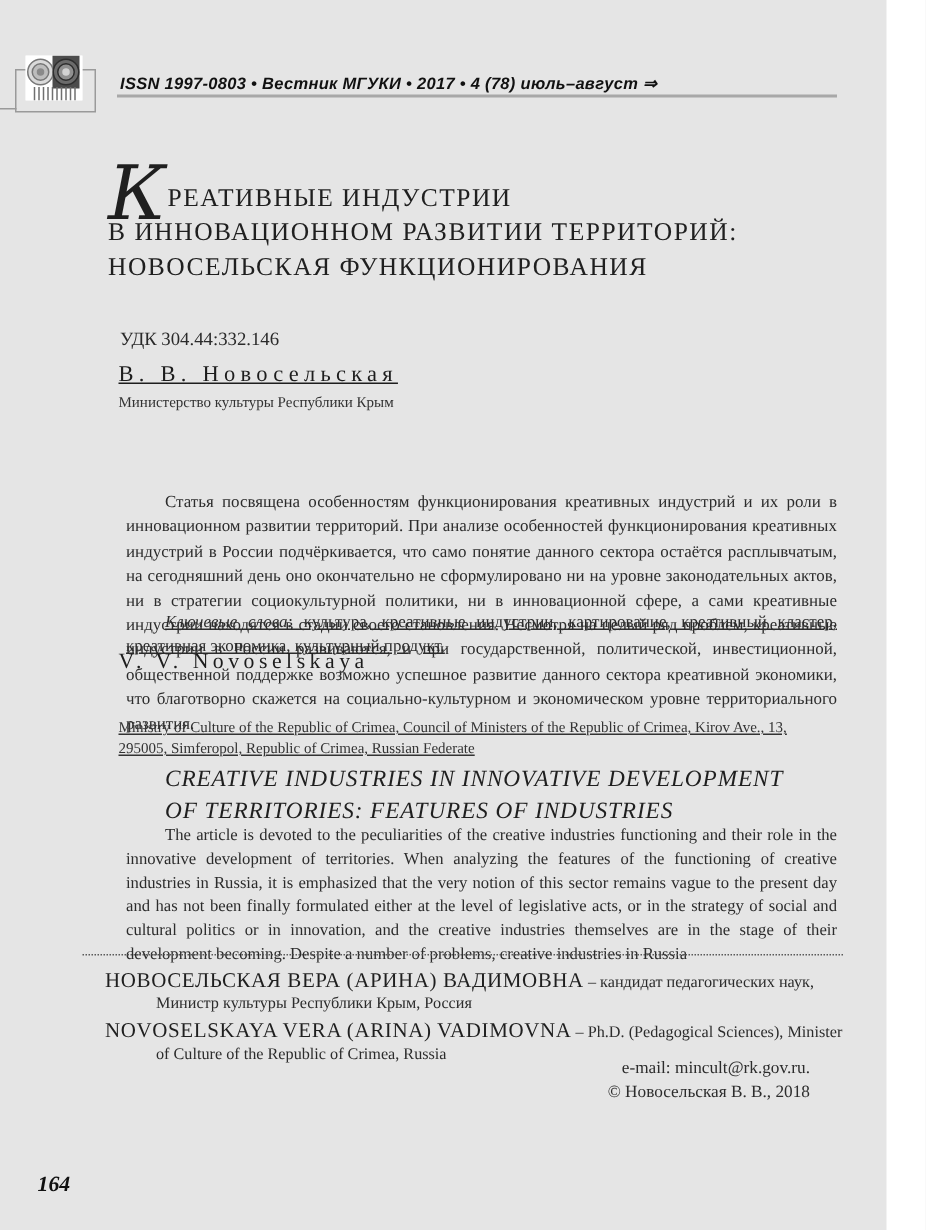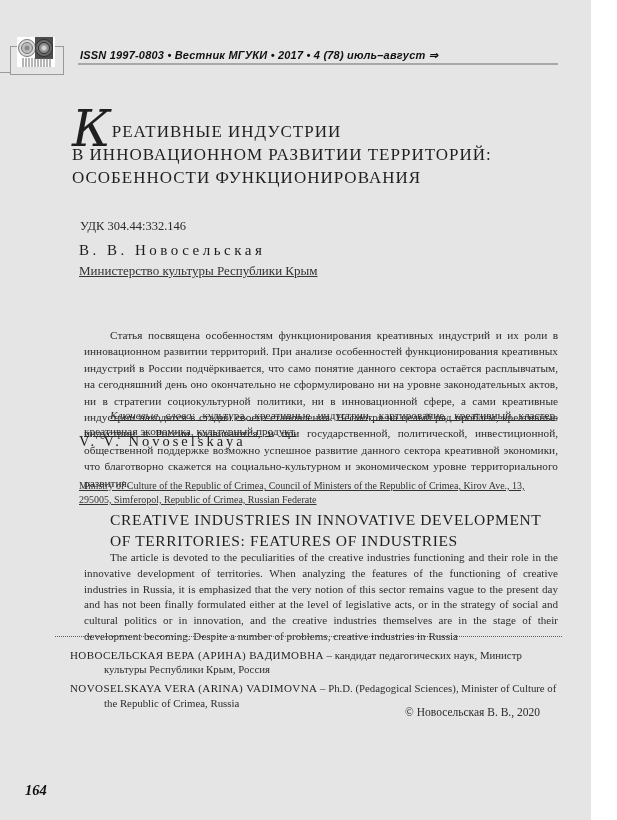--- a/index.html
+++ b/index.html
@@ -45,59 +45,60 @@
     font-style:italic;
     font-size:50px;line-height:23px;
     letter-spacing:0;
     vertical-align:-9px;
     margin-right:1px;
   }
   
   .udc{position:absolute;left:80px;top:219px;font-size:12.5px;color:#2a2a2a;}
   .author-ru{
     position:absolute;left:79px;top:242px;
-    font-size:15px;letter-spacing:3.5px;color:#1d1d1d;white-space:nowrap;
+    font-size:15px;letter-spacing:3.5px;color:#1d1d1d;white-space:nowrap;text-decoration:underline;
   }
-  .affil-ru{position:absolute;left:79px;top:263px;font-size:13px;color:#333;text-decoration:underline;}
+  .affil-ru{position:absolute;left:79px;top:263px;font-size:10px;color:#333;}
   
   .para{
     position:absolute;left:84px;width:474px;
     text-align:justify;
     font-size:11.3px;line-height:16.4px;color:#2c2c2c;
   }
   .abstract-ru{top:295px;text-indent:26px;margin-top:32px;}
   .keywords{top:407px;text-indent:26px;text-decoration:underline;}
   .kw-label{font-style:italic;}
   .author-en{
     position:absolute;left:79px;top:433px;
     font-size:14.5px;letter-spacing:3px;color:#1d1d1d;white-space:nowrap;
   }
   .affil-en{
     position:absolute;left:79px;top:479px;width:476px;
     font-size:10px;line-height:13.8px;color:#333;text-decoration:underline;
   }
   .title-en{
     position:absolute;left:110px;top:509px;width:460px;
+    font-style:italic;
     font-size:15.5px;line-height:21px;letter-spacing:0.6px;color:#1f1f1f;
   }
   .abstract-en{top:550px;text-indent:26px;font-size:11.1px;line-height:15.8px;}
   
   .dotted-rule{
     position:absolute;left:55px;top:636px;width:507px;
     border-top:1px dotted #5a5a5a;
   }
   .bios{
     position:absolute;left:70px;top:648px;width:492px;
     font-size:10.8px;line-height:14.2px;color:#2c2c2c;
   }
   .bio{
     padding-left:34px;text-indent:-34px;
     margin:0 0 5px 0;
   }
-  .bio-name{font-size:11px;letter-spacing:0.4px;color:#1f1f1f;margin-top:30px;}
+  .bio-name{font-size:14px;letter-spacing:0.4px;color:#1f1f1f;margin-top:30px;}
   .contact{
     position:absolute;left:72px;top:705px;width:468px;
     text-align:right;
     font-size:11.5px;line-height:15.5px;color:#2c2c2c;
   }
   .page-number{
     position:absolute;left:25px;top:736px;
     font-family:Liberation Serif, serif;
     font-weight:700;font-style:italic;
     font-size:14.5px;color:#111;margin-top:46px;
@@ -133,21 +134,21 @@
           <line x1="33" y1="21" x2="33" y2="30"></line>
       </g>
     </svg>
   </div>
   <div class="issn-line">ISSN 1997-0803 • Вестник МГУКИ • 2017 • 4 (78) июль–август ⇒</div>
   <div class="header-rule"></div>
 
   <div class="title">
     <div><span class="title-initial">К</span><span>РЕАТИВНЫЕ ИНДУСТРИИ</span></div>
     <div>В ИННОВАЦИОННОМ РАЗВИТИИ ТЕРРИТОРИЙ:</div>
-    <div>ОСОБЕННОСТИ ФУНКЦИОНИРОВАНИЯ</div>
+    <div>НОВОСЕЛЬСКАЯ ФУНКЦИОНИРОВАНИЯ</div>
   </div>
 
   <div class="udc">УДК 304.44:332.146</div>
   <div class="author-ru">В. В. Новосельская</div>
   <div class="affil-ru">Министерство культуры Республики Крым</div>
 
   <div class="para abstract-ru">Статья посвящена особенностям функционирования креативных индустрий и их роли в инновационном развитии территорий. При анализе особенностей функционирования креативных индустрий в России подчёркивается, что само понятие данного сектора остаётся расплывчатым, на сегодняшний день оно окончательно не сформулировано ни на уровне законодательных актов, ни в стратегии социокультурной политики, ни в инновационной сфере, а сами креативные индустрии находятся в стадии своего становления. Несмотря на целый ряд проблем, креативные индустрии в России развиваются, и при государственной, политической, инвестиционной, общественной поддержке возможно успешное развитие данного сектора креативной экономики, что благотворно скажется на социально-культурном и экономическом уровне территориального развития.</div>
   <div class="para keywords"><span class="kw-label">Ключевые слова:</span><span> культура, креативные индустрии, картирование, креативный кластер, креативная экономика, культурный продукт.</span></div>
 
   <div class="author-en">V. V. Novoselskaya</div>
@@ -161,18 +162,19 @@
   <div class="para abstract-en">The article is devoted to the peculiarities of the creative industries functioning and their role in the innovative development of territories. When analyzing the features of the functioning of creative industries in Russia, it is emphasized that the very notion of this sector remains vague to the present day and has not been finally formulated either at the level of legislative acts, or in the strategy of social and cultural politics or in innovation, and the creative industries themselves are in the stage of their development becoming. Despite a number of problems, creative industries in Russia</div>
 
   <div class="dotted-rule"></div>
 
   <div class="bios">
     <p class="bio"><span class="bio-name">НОВОСЕЛЬСКАЯ ВЕРА (АРИНА) ВАДИМОВНА</span><span> – кандидат педагогических наук, Министр культуры Республики Крым, Россия</span></p>
     <p class="bio"><span class="bio-name">NOVOSELSKAYA VERA (ARINA) VADIMOVNA</span><span> – Ph.D. (Pedagogical Sciences), Minister of Culture of the Republic of Crimea, Russia</span></p>
   </div>
 
   <div class="contact">
-    <div>© Новосельская В. В., 2020</div>
+    <div>e-mail: mincult@rk.gov.ru.</div>
+    <div>© Новосельская В. В., 2018</div>
   </div>
 
   <div class="page-number">164</div>
 
 </div>
 
 </body></html>

